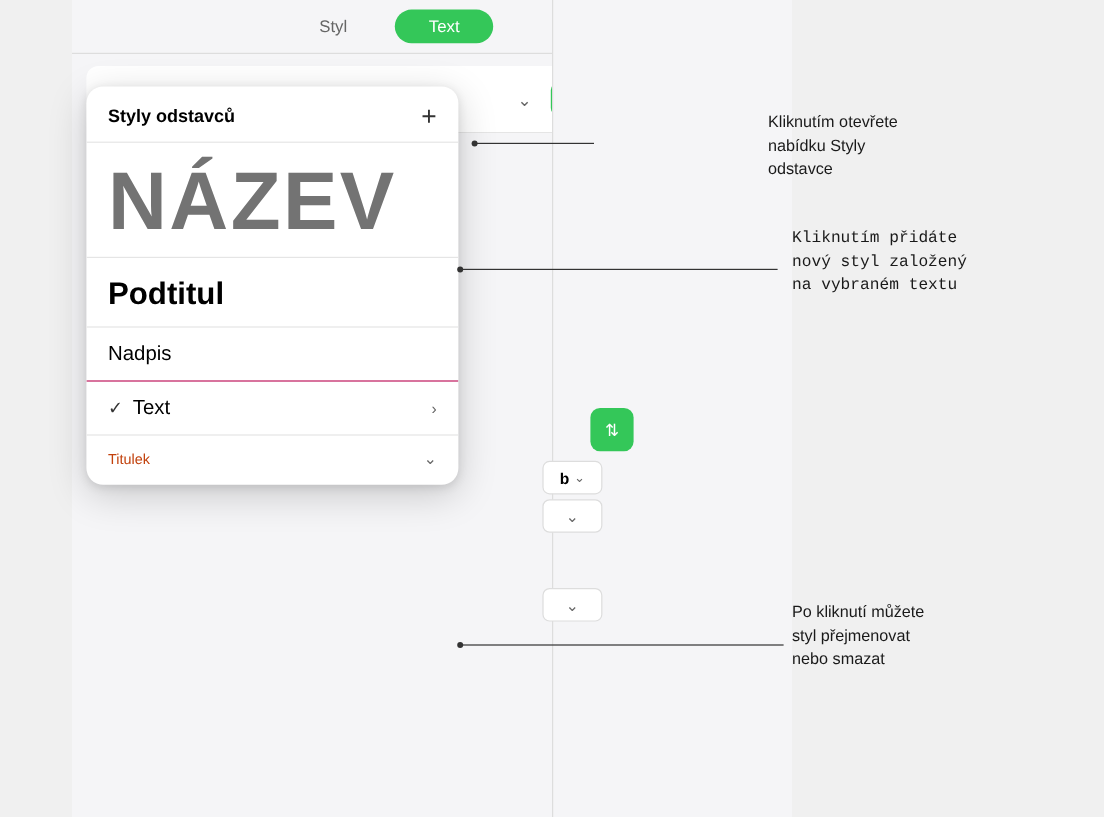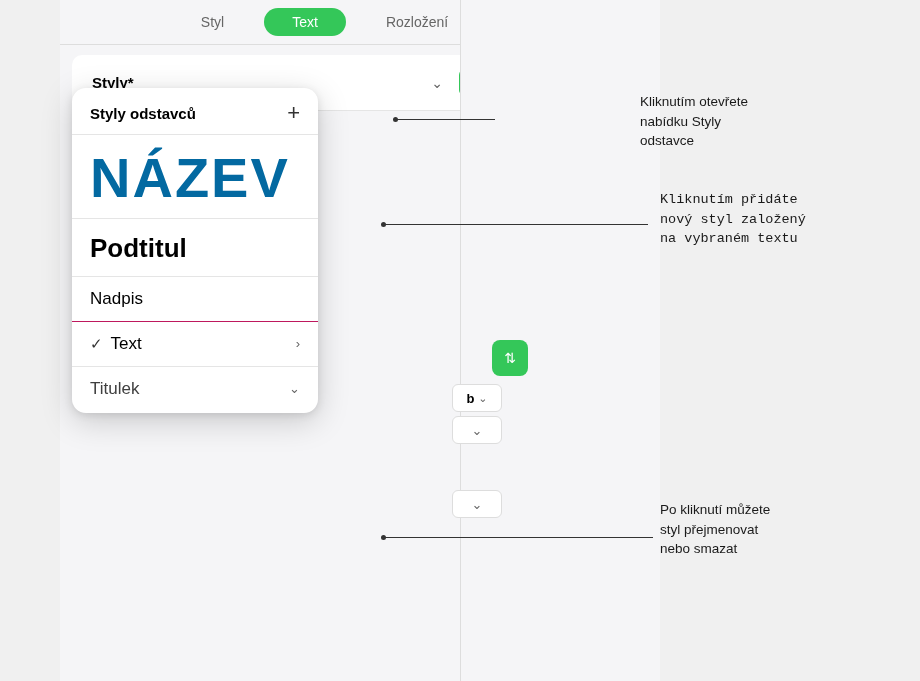--- a/index.html
+++ b/index.html
@@ -76,23 +76,23 @@
       border-radius: 6px;
       padding: 6px 14px;
       font-size: 13px;
       font-weight: 500;
       cursor: pointer;
     }
 
     
     .dropdown-panel {
       position: absolute;
-      top: 88px;
+      top: 72px;
       left: 72px;
-      width: 246px;
+      width: 310px;
       background: #fff;
       border-radius: 14px;
       box-shadow: 0 8px 32px rgba(0,0,0,0.18), 0 2px 8px rgba(0,0,0,0.10);
       z-index: 10;
       overflow: hidden;
     }
 
     .dropdown-header {
       display: flex;
       align-items: center;
@@ -114,23 +114,23 @@
       line-height: 1;
       padding: 0;
     }
 
     
     .style-item-nazev {
       padding: 14px 18px 10px 18px;
       border-bottom: 1px solid #e5e5e5;
     }
     .nazev-text {
-      font-size: 56px;
+      font-size: 68px;
       font-weight: 900;
-      color: #0369a1;
+      color: #737373;
       letter-spacing: 2px;
       line-height: 1.05;
       font-style: normal;
       text-transform: uppercase;
     }
 
     
     .style-item-podtitul {
       padding: 14px 18px 12px 18px;
       border-bottom: 1px solid #e5e5e5;
@@ -179,22 +179,22 @@
     }
 
     
     .style-item-titulek {
       padding: 12px 18px 14px 18px;
       display: flex;
       align-items: center;
       justify-content: space-between;
     }
     .titulek-text {
-      font-size: 17px;
-      color: #404040;
+      font-size: 12px;
+      color: #c2410c;
     }
     .chevron-down-small {
       color: #666;
       font-size: 13px;
     }
 
     
     .right-panel {
       position: absolute;
       top: 0;
@@ -284,21 +284,20 @@
     }
   </style>
 </head>
 <body>
 
 <div class="main-panel">
 
   <div class="tab-bar">
     <button class="tab">Styl</button>
     <button class="tab active">Text</button>
-    <button class="tab">Rozložení</button>
   </div>
 
   <div class="style-selector-row">
     <span class="style-label">Styly*</span>
     <span class="chevron-down-icon">⌄</span>
     <button class="update-btn">Aktualizovat</button>
   </div>
 </div>
 
 <div class="right-panel"></div>

